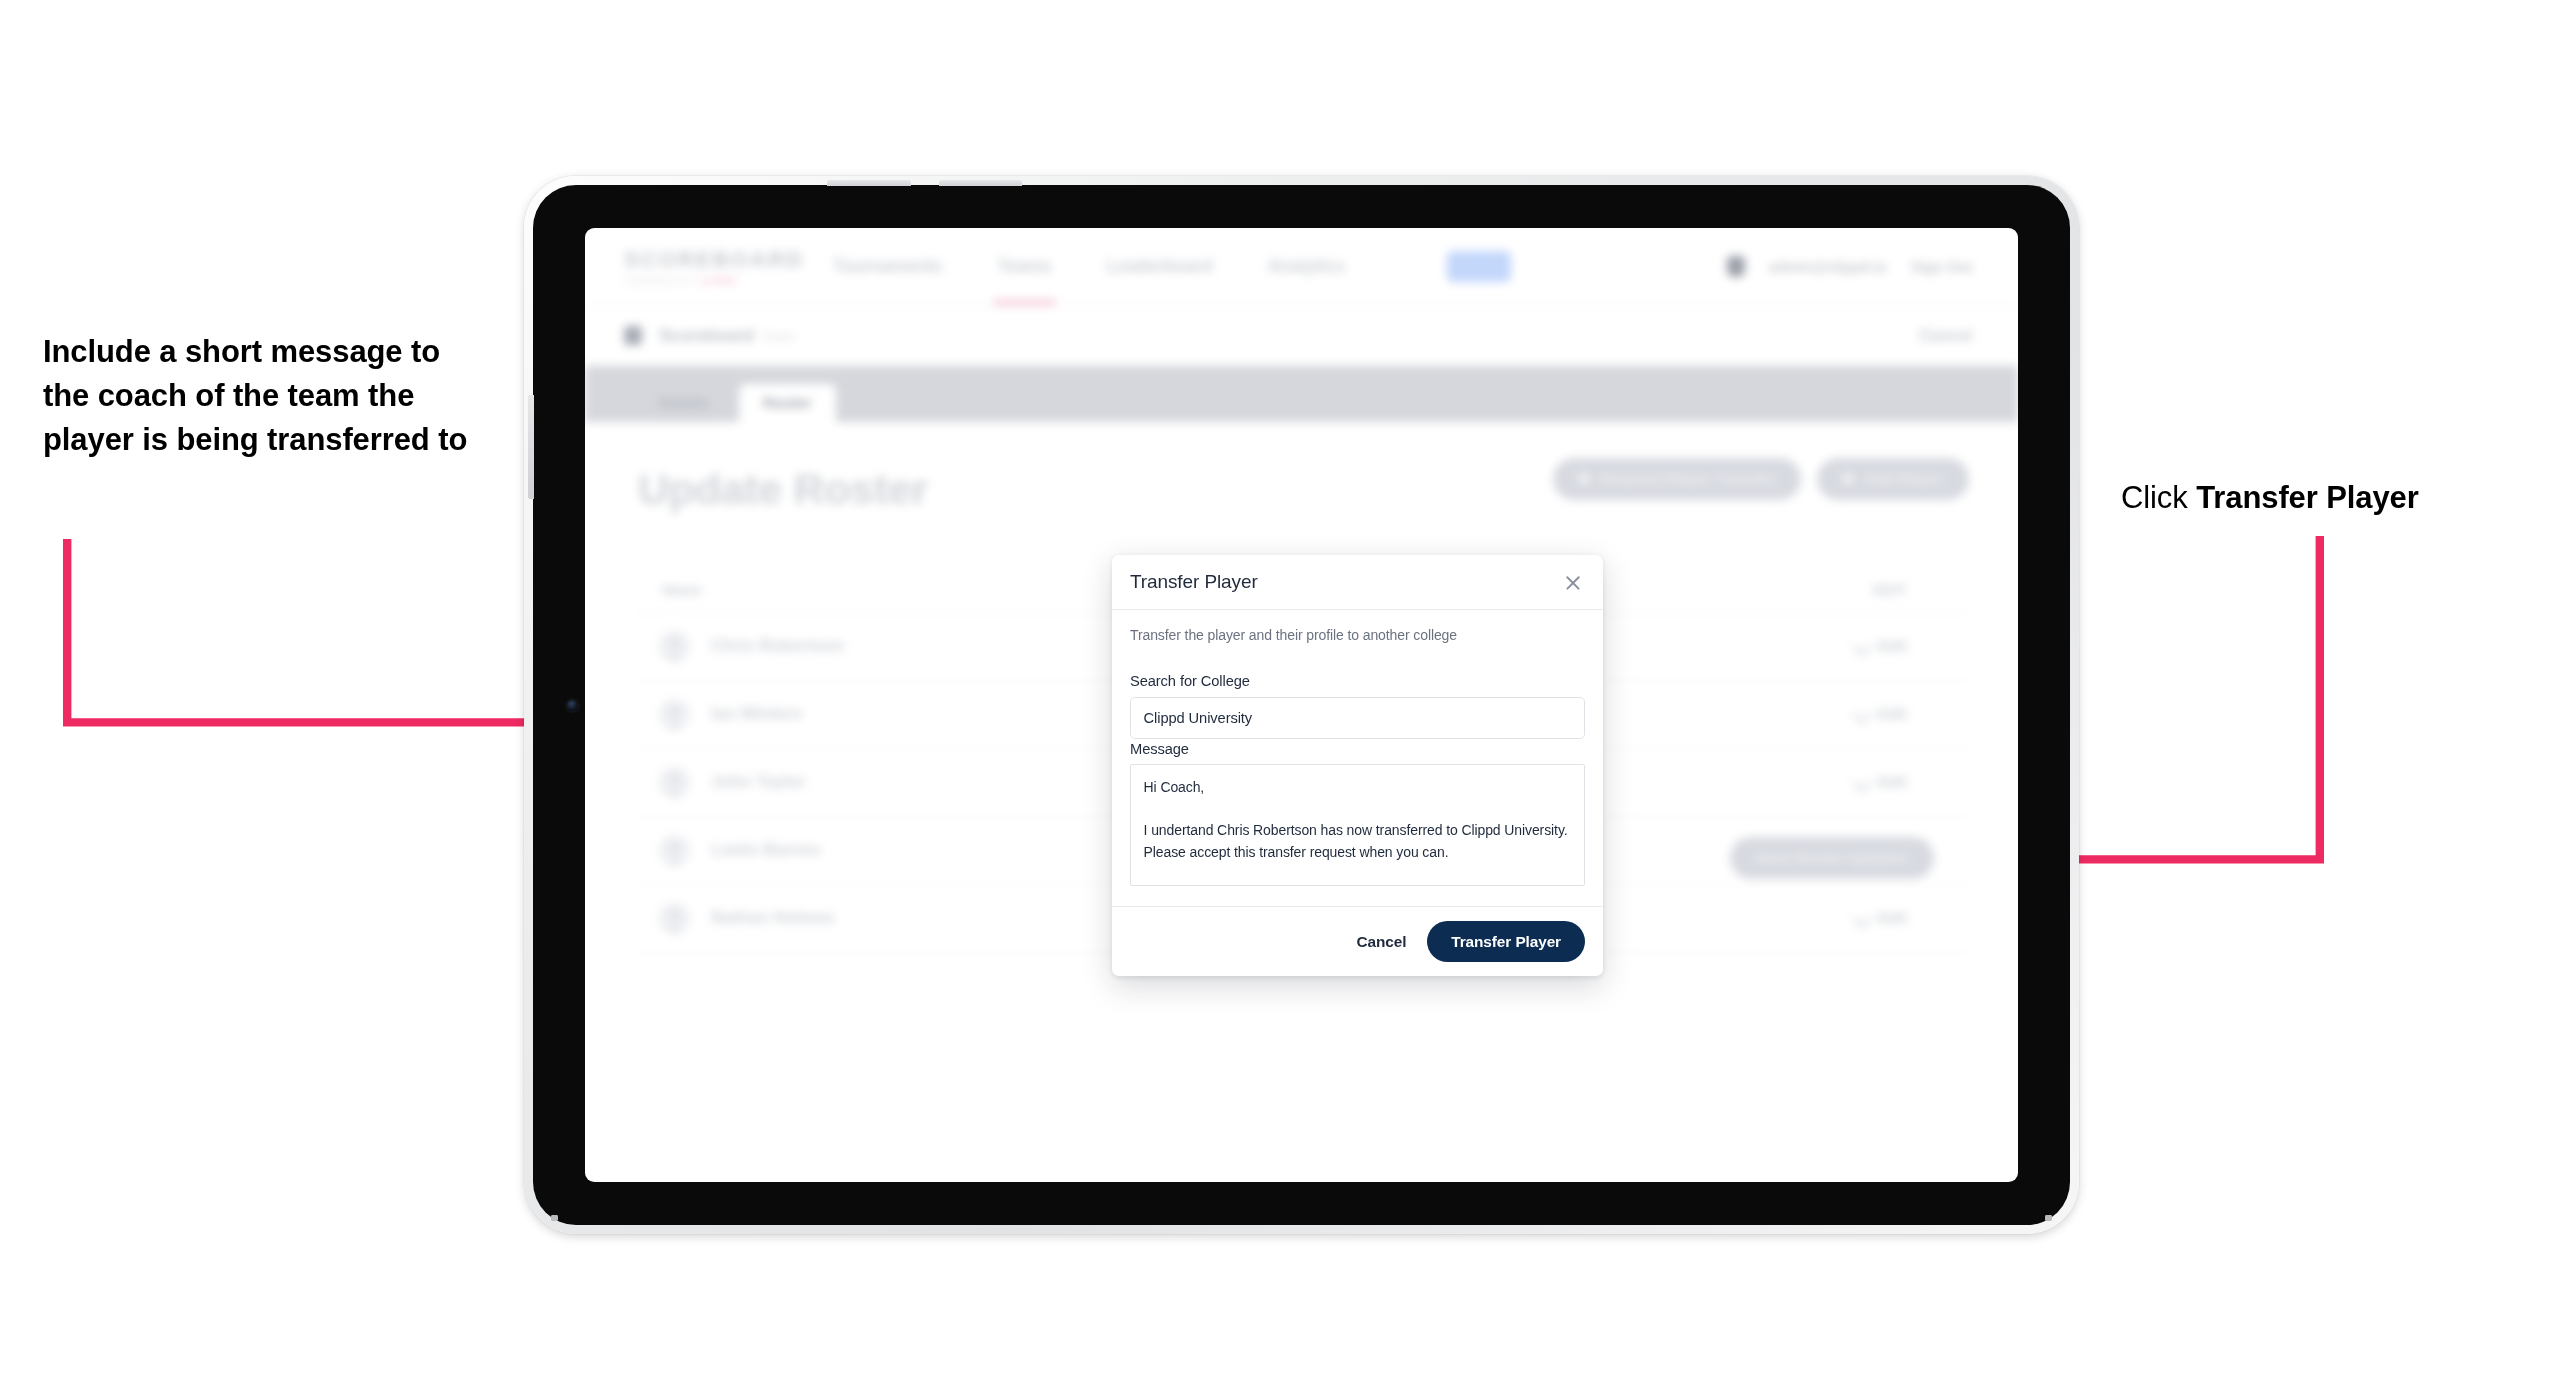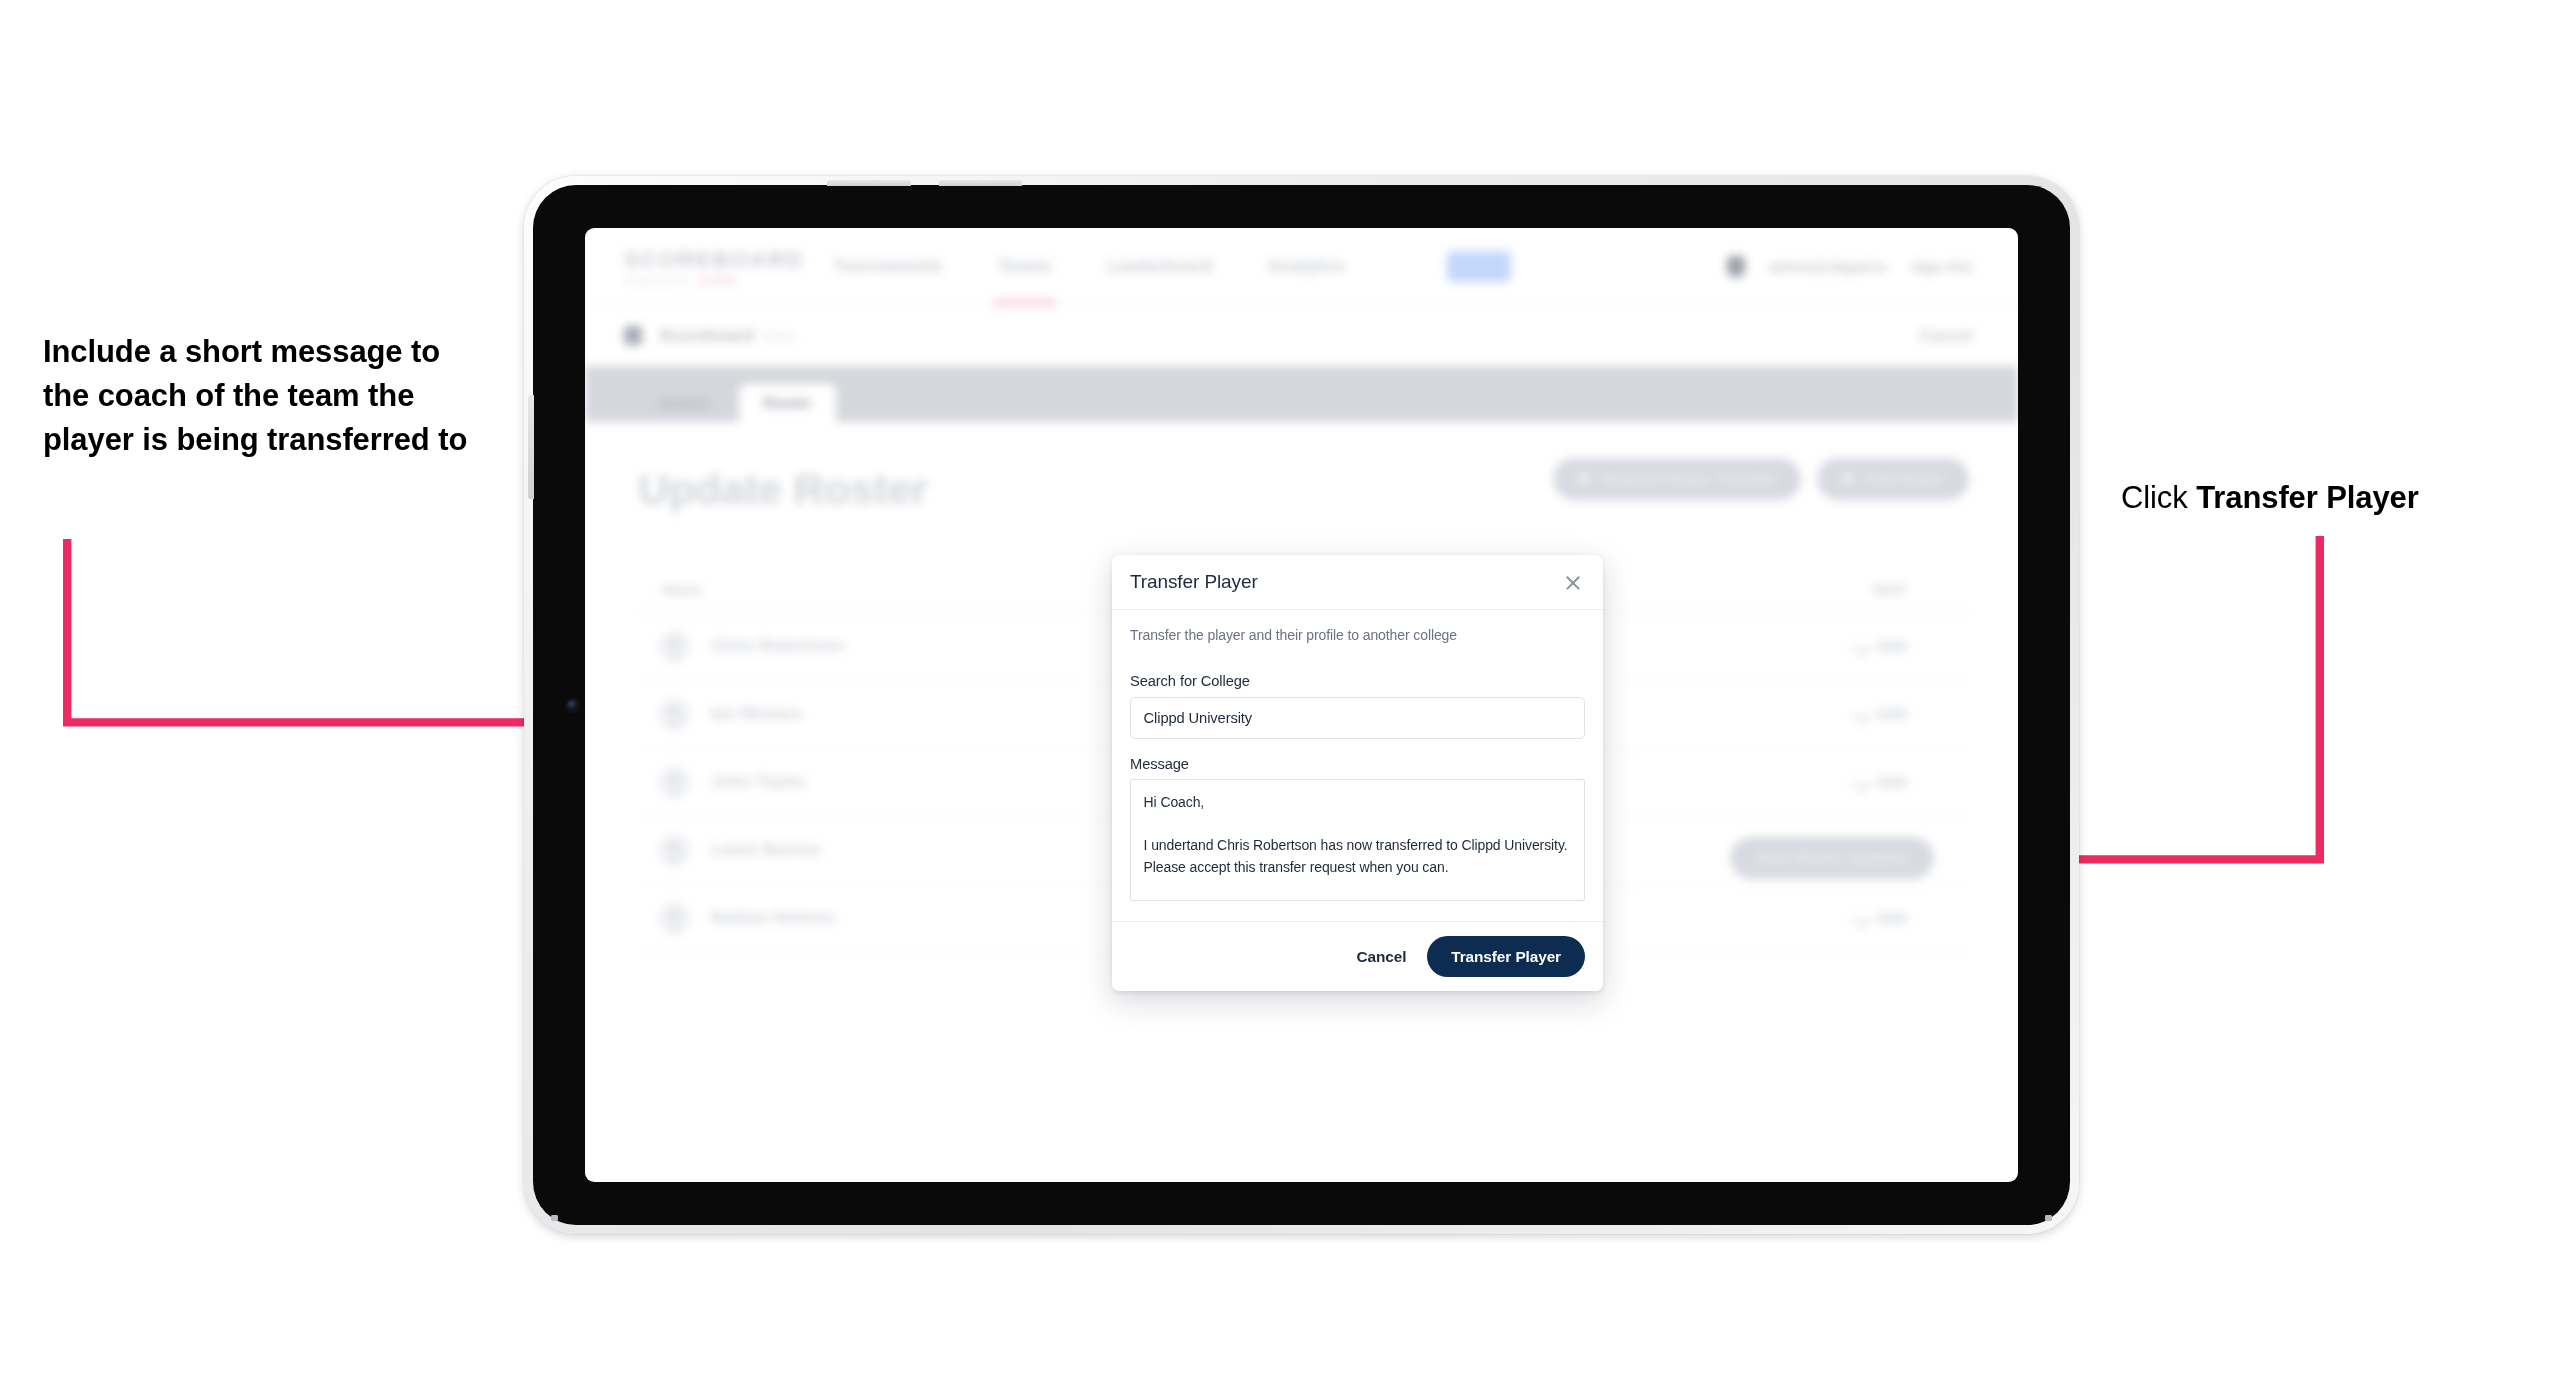--- a/index.html
+++ b/index.html
@@ -348,21 +348,21 @@
     border: 0.7px solid #dfe2e7;
     border-radius: 4.9px;
     padding: 12px 12.6px;
     font-size: 14.7px;
     color: #1f2a3c;
     font-family: "Liberation Sans", sans-serif;
     background: #ffffff;
     outline: none;
     letter-spacing: -0.1px;
   }
-  #message-label { margin-top: 17px; }
+  #message-label { margin-top: 2px; }
   #message-input {
     width: 100%;
     height: 122px;
     border: 0.7px solid #dfe2e7;
     border-radius: 2px;
     padding: 11.2px 12.6px;
     font-size: 14px;
     line-height: 1.56;
     color: #1f2a3c;
     font-family: "Liberation Sans", sans-serif;

